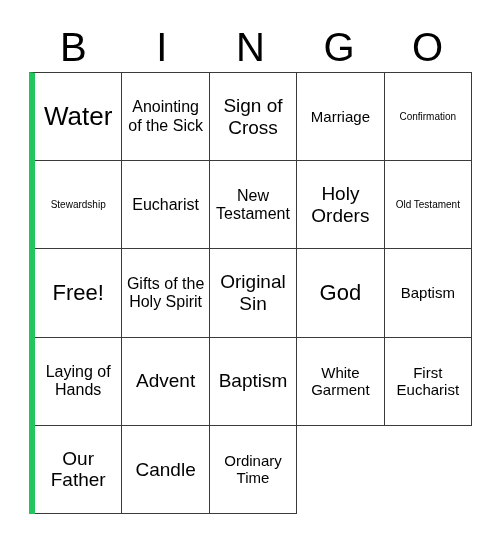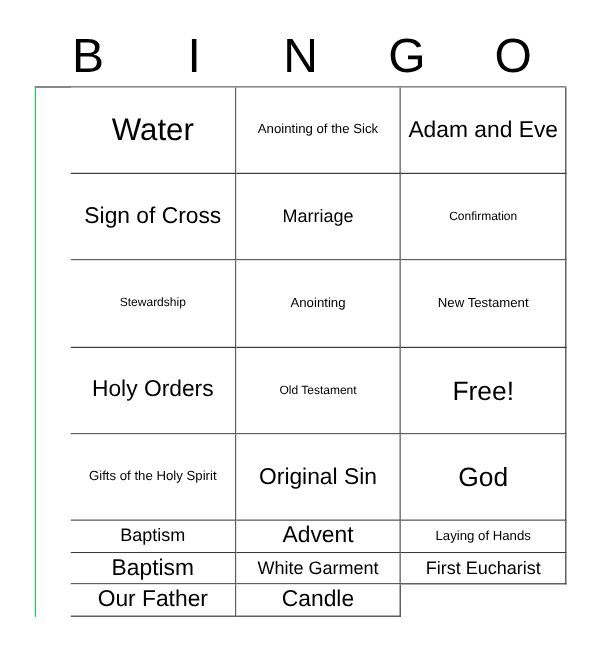--- a/index.html
+++ b/index.html
@@ -46,26 +46,25 @@
 
   
   #grid {
     position: absolute;
     left: 29px;
     top: 72px;
     width: 443px;
     height: 442px;
     box-sizing: border-box;
     display: grid;
-    grid-template-columns: repeat(3, 1fr);
+    grid-template-columns: repeat(5, 1fr);
     grid-template-rows: repeat(5, 1fr);
     border-top: 1px solid #3a3a3a;
-    border-left: 1px solid #22c55e;
+    border-left: 6px solid #22c55e;
     background: #ffffff;
-    padding-left: 29px;
   }
   .cell {
     box-sizing: border-box;
     border-right: 1px solid #3a3a3a;
     border-bottom: 1px solid #3a3a3a;
     display: flex;
     align-items: center;
     justify-content: center;
     text-align: center;
     padding: 2px 3px;
@@ -78,21 +77,21 @@
     line-height: 1.14;
     color: #000000;
     word-wrap: break-word;
   }
 
   
   .sz-xl  { font-size: 22px; }
   .sz-lg  { font-size: 26px; }
   .sz-md  { font-size: 19px; }
   .sz-sm  { font-size: 15px; }
-  .sz-xs  { font-size: 11px; }
+  .sz-xs  { font-size: 16px; }
   .sz-xxs { font-size: 10px; }
 </style>
 </head>
 <body>
 
 <div id="card">
 
   <div id="header-row">
     <div class="header-letter">B</div>
     <div class="header-letter">I</div>
@@ -102,36 +101,33 @@
   </div>
 
   <div id="grid">
       <div class="cell">
         <span class="cell-text sz-lg">Water</span>
       </div>
       <div class="cell">
         <span class="cell-text sz-xs">Anointing of the Sick</span>
       </div>
       <div class="cell">
-        <span class="cell-text sz-md">Adam and Eve</span>
-      </div>
-      <div class="cell">
         <span class="cell-text sz-md">Sign of Cross</span>
       </div>
       <div class="cell">
         <span class="cell-text sz-sm">Marriage</span>
       </div>
       <div class="cell">
         <span class="cell-text sz-xxs">Confirmation</span>
       </div>
       <div class="cell">
         <span class="cell-text sz-xxs">Stewardship</span>
       </div>
       <div class="cell">
-        <span class="cell-text sz-xs">Anointing</span>
+        <span class="cell-text sz-xs">Eucharist</span>
       </div>
       <div class="cell">
         <span class="cell-text sz-xs">New Testament</span>
       </div>
       <div class="cell">
         <span class="cell-text sz-md">Holy Orders</span>
       </div>
       <div class="cell">
         <span class="cell-text sz-xxs">Old Testament</span>
       </div>
@@ -144,35 +140,38 @@
       <div class="cell">
         <span class="cell-text sz-md">Original Sin</span>
       </div>
       <div class="cell">
         <span class="cell-text sz-xl">God</span>
       </div>
       <div class="cell">
         <span class="cell-text sz-sm">Baptism</span>
       </div>
       <div class="cell">
-        <span class="cell-text sz-md">Advent</span>
+        <span class="cell-text sz-xs">Laying of Hands</span>
       </div>
       <div class="cell">
-        <span class="cell-text sz-xs">Laying of Hands</span>
+        <span class="cell-text sz-md">Advent</span>
       </div>
       <div class="cell">
         <span class="cell-text sz-md">Baptism</span>
       </div>
       <div class="cell">
         <span class="cell-text sz-sm">White Garment</span>
       </div>
       <div class="cell">
         <span class="cell-text sz-sm">First Eucharist</span>
       </div>
       <div class="cell">
         <span class="cell-text sz-md">Our Father</span>
       </div>
       <div class="cell">
         <span class="cell-text sz-md">Candle</span>
       </div>
+      <div class="cell">
+        <span class="cell-text sz-sm">Ordinary Time</span>
+      </div>
     </div>
 
 </div>
 
 </body></html>

